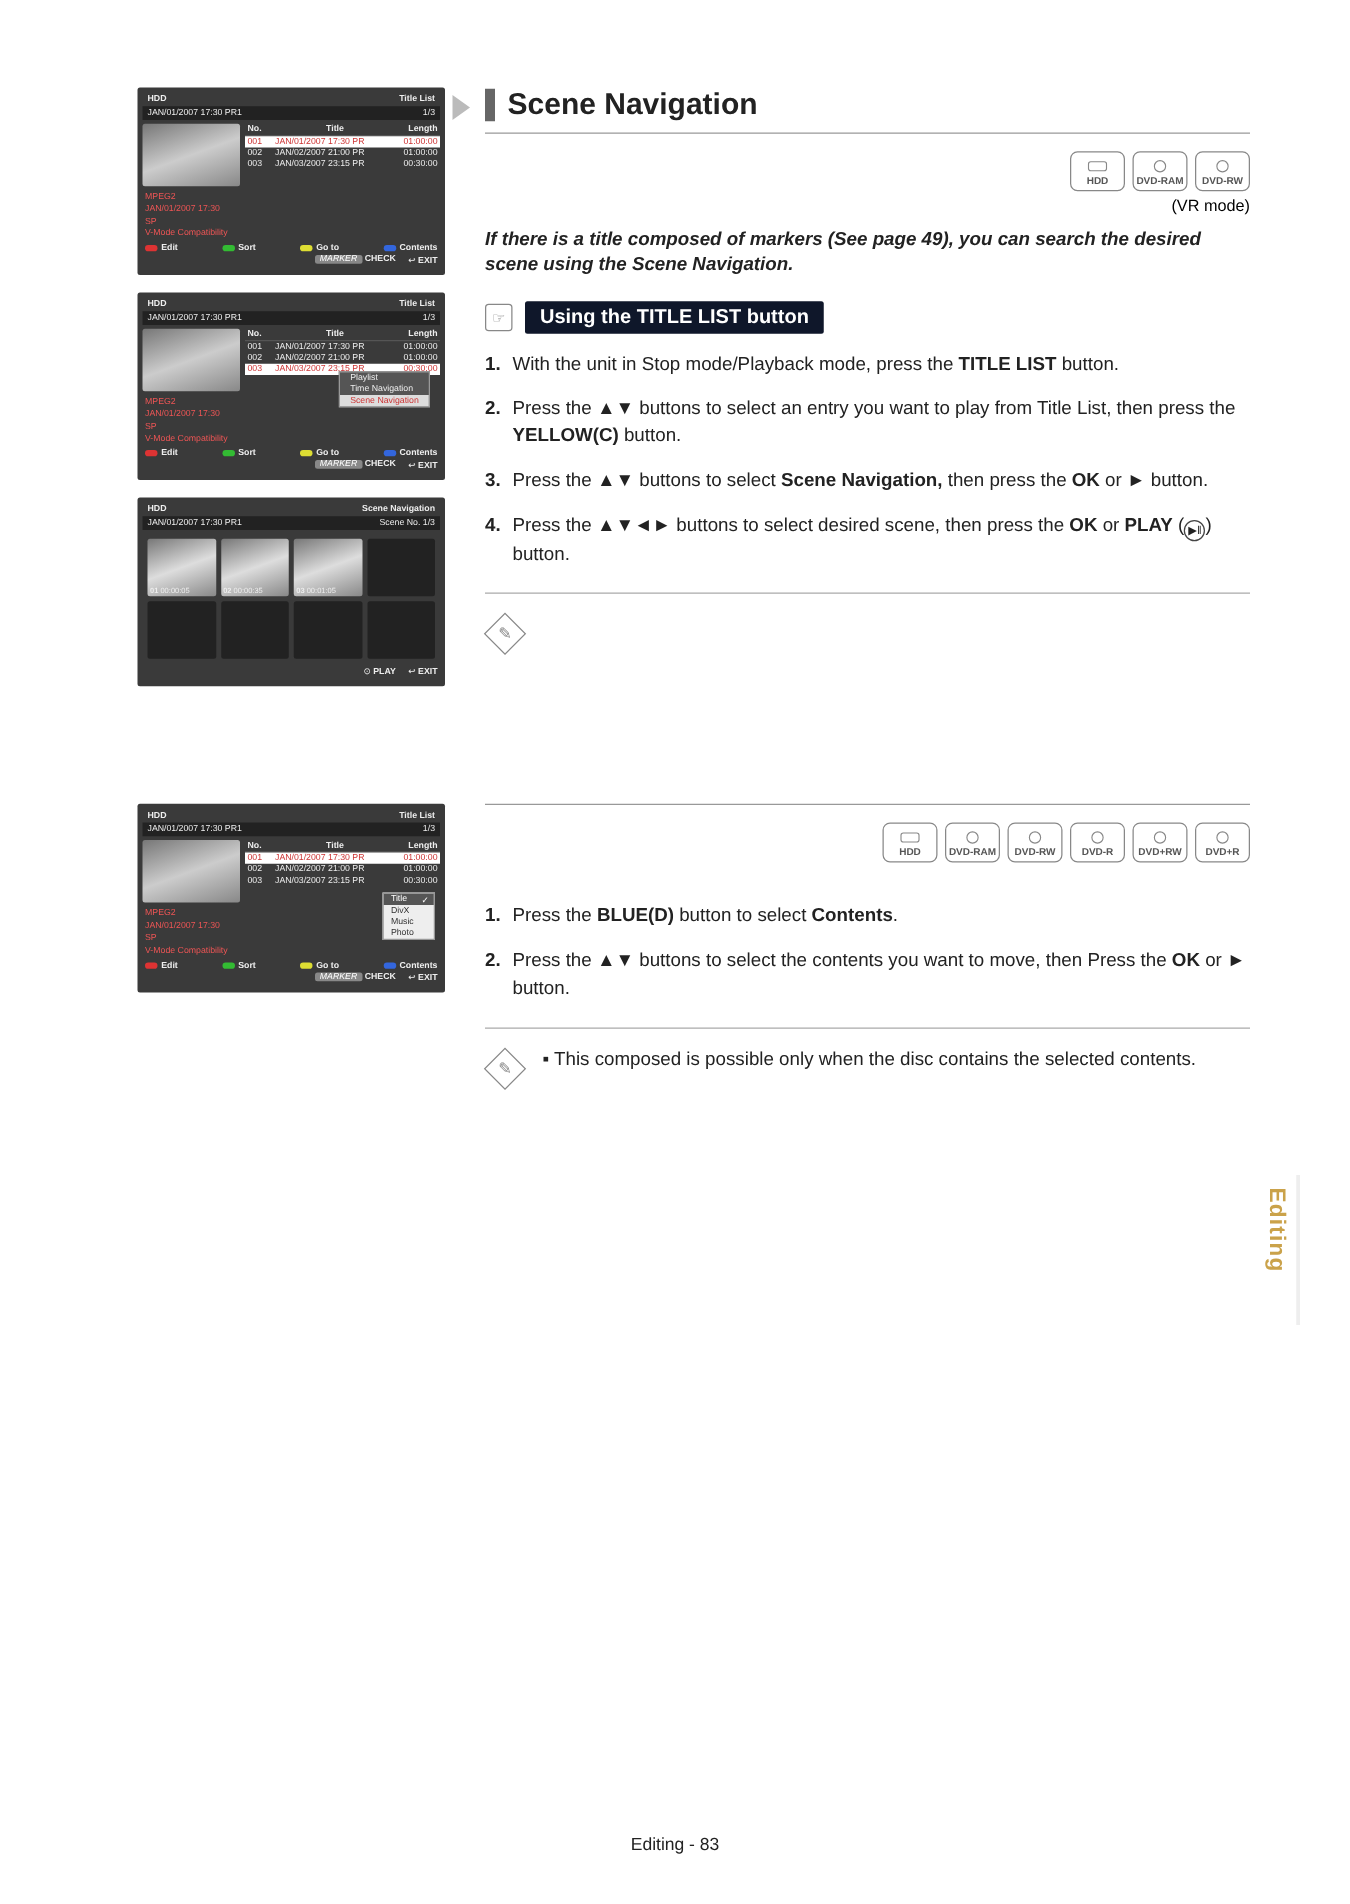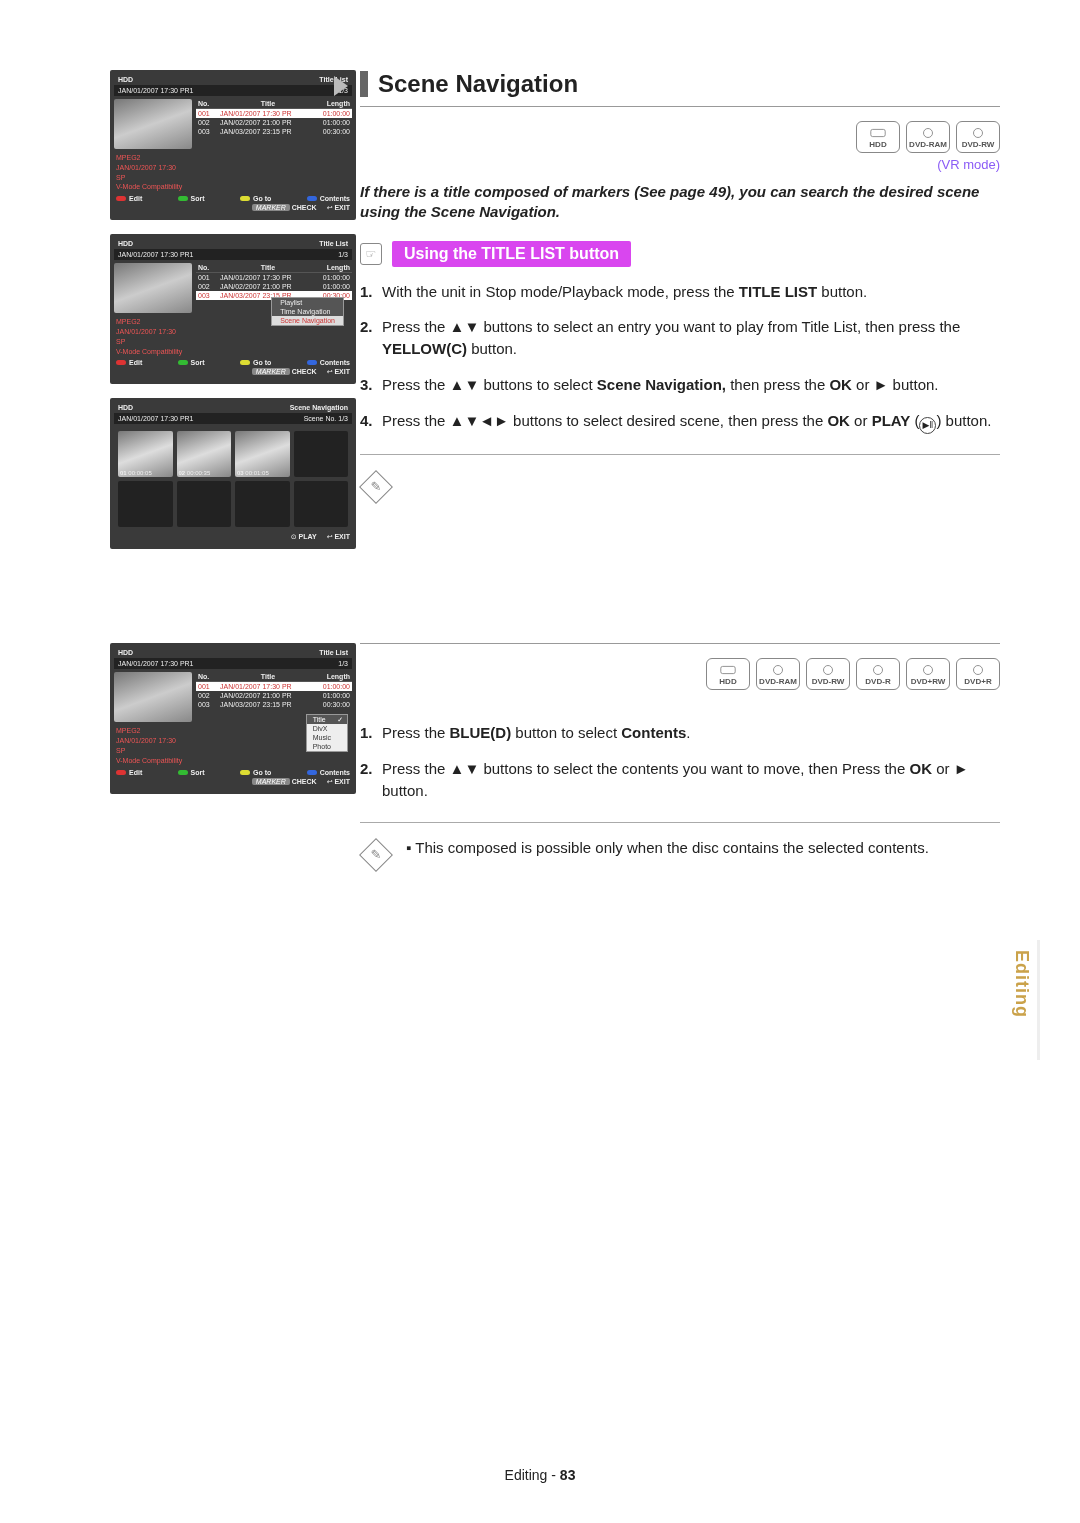--- a/index.html
+++ b/index.html
@@ -5,21 +5,21 @@
   * { box-sizing: border-box; margin: 0; padding: 0; }
   body {
     width: 1080px;
     height: 1523px;
     background: #fff;
     font-family: Arial, Helvetica, sans-serif;
     color: #222;
     position: relative;
     padding: 70px 80px 40px 110px;
   }
-  .row { display: flex; }
+  .row { display: flex; gap: 28px; }
   .left-col { width: 250px; flex-shrink: 0; }
   .right-col { flex: 1; }
 
   
   .sec-head { display: flex; align-items: center; gap: 10px; margin-bottom: 8px; position: relative; }
   .sec-arrow {
     width: 0; height: 0;
     border-top: 10px solid transparent;
     border-bottom: 10px solid transparent;
     border-left: 14px solid #bbb;
@@ -31,29 +31,29 @@
   .sec-hr { height: 1px; background: #999; margin-bottom: 14px; }
 
   
   .badges { display: flex; gap: 6px; justify-content: flex-end; margin-bottom: 4px; }
   .badge {
     border: 1px solid #888; border-radius: 6px;
     width: 44px; height: 32px; display: flex; align-items: center; justify-content: center;
     font-size: 8px; color: #555; font-weight: bold; flex-direction: column;
   }
   .badge svg { width: 18px; height: 14px; }
-  .badges-note { text-align: right; font-size: 13px; color: #8b5cf6; margin-bottom: 10px; }
+  .badges-note { text-align: right; font-size: 13px; color: #000000; margin-bottom: 10px; }
 
   .intro { font-style: italic; font-weight: bold; margin-bottom: 18px; font-size: 15px; line-height: 1.35; }
 
   
   .sub-head { display: flex; align-items: center; gap: 10px; margin-bottom: 14px; }
   .sub-icon { width: 22px; height: 22px; border: 1px solid #888; border-radius: 3px; display:flex; align-items:center; justify-content:center; font-size:12px; color:#888;}
   .sub-title {
-    background: #d946ef; color: #fff; font-weight: bold;
+    background: #0f172a; color: #fff; font-weight: bold;
     padding: 4px 12px; font-size: 16px; border-radius: 2px;
   }
 
   ol.steps { list-style: none; counter-reset: step; padding-left: 0; }
   ol.steps li { counter-increment: step; margin-bottom: 14px; font-size: 15px; line-height: 1.45; padding-left: 22px; position: relative; }
   ol.steps li::before { content: counter(step) "."; font-weight: bold; position: absolute; left: 0; }
   .b { font-weight: bold; }
   .circ-btn { display:inline-block; width:17px; height:17px; border:1px solid #444; border-radius:50%; font-size:9px; text-align:center; line-height:15px; vertical-align:-2px;}
 
   .note-box { border-top: 1px solid #aaa; margin-top: 20px; padding-top: 14px; display: flex; gap: 14px; font-size: 15px; line-height: 1.4; }
@@ -101,21 +101,21 @@
 
   
   .side-tab {
     position: absolute; right: 48px; top: 950px;
     writing-mode: vertical-rl; text-orientation: mixed;
     font-weight: bold; color: #caa24a; font-size: 18px; letter-spacing: 1px;
   }
   .side-strip { position:absolute; right:40px; top:940px; width:3px; height:120px; background:#eee;}
 
   .footer { position: absolute; bottom: 40px; left: 0; width: 100%; text-align: center; font-size: 14px; }
-  .footer .pn { font-weight: bold; }
+  .footer .pn { font-weight: normal; }
 
   .spacer-big { height: 80px; }
 </style>
 </head>
 <body>
 
 <div class="row">
 
   <div class="left-col">
 

